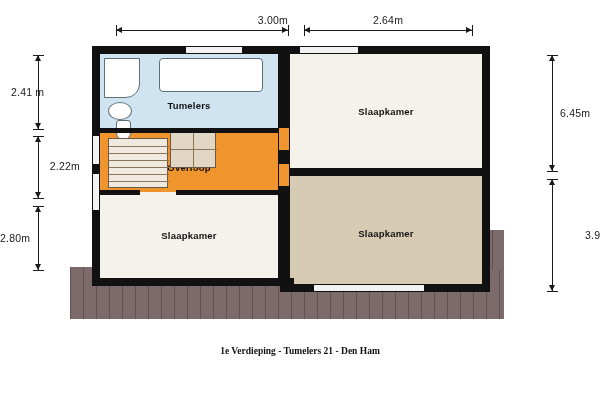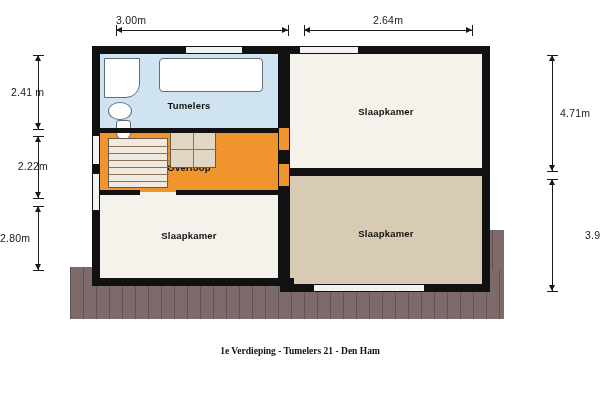--- a/index.html
+++ b/index.html
@@ -145,56 +145,56 @@
 </head>
 <body>
 
 <div id="stage">
 
   <div class="hline" style="left:116px; top:30px; width:172px;"></div>
   <div class="arw left" style="left:116px; top:26.5px;"></div>
   <div class="arw right" style="left:282px; top:26.5px;"></div>
   <div class="tick v" style="left:116px; top:25px;"></div>
   <div class="tick v" style="left:288px; top:25px;"></div>
-  <div class="dim" style="left:116px; top:14px; width:172px; text-align:left;">3.00m</div>
+  <div class="dim" style="left:116px; top:14px; width:172px; text-align:right;">3.00m</div>
 
   <div class="hline" style="left:304px; top:30px; width:168px;"></div>
   <div class="arw left" style="left:304px; top:26.5px;"></div>
   <div class="arw right" style="left:466px; top:26.5px;"></div>
   <div class="tick v" style="left:304px; top:25px;"></div>
   <div class="tick v" style="left:472px; top:25px;"></div>
   <div class="dim" style="left:304px; top:14px; width:168px; text-align:center;">2.64m</div>
 
   <div class="vline" style="left:38px; top:55px; height:74px;"></div>
   <div class="arw up" style="left:34.5px; top:55px;"></div>
   <div class="arw down" style="left:34.5px; top:123px;"></div>
   <div class="tick h" style="left:33px; top:55px;"></div>
   <div class="tick h" style="left:33px; top:129px;"></div>
   <div class="dim left" style="left:11px; top:86px; width:28px;">2.41 m</div>
 
   <div class="vline" style="left:38px; top:136px; height:62px;"></div>
   <div class="arw up" style="left:34.5px; top:136px;"></div>
   <div class="arw down" style="left:34.5px; top:192px;"></div>
   <div class="tick h" style="left:33px; top:136px;"></div>
   <div class="tick h" style="left:33px; top:198px;"></div>
-  <div class="dim left" style="left:12px; top:160px; width:36px;">2.22m</div>
+  <div class="dim left" style="left:0px; top:160px; width:36px;padding-left:44px;">2.22m</div>
 
   <div class="vline" style="left:38px; top:206px; height:64px;"></div>
   <div class="arw up" style="left:34.5px; top:206px;"></div>
   <div class="arw down" style="left:34.5px; top:264px;"></div>
   <div class="tick h" style="left:33px; top:206px;"></div>
   <div class="tick h" style="left:33px; top:270px;"></div>
   <div class="dim left" style="left:0px; top:232px; width:28px;">2.80m</div>
 
   <div class="vline" style="left:552px; top:55px; height:116px;"></div>
   <div class="arw up" style="left:548.5px; top:55px;"></div>
   <div class="arw down" style="left:548.5px; top:165px;"></div>
   <div class="tick h" style="left:547px; top:55px;"></div>
   <div class="tick h" style="left:547px; top:171px;"></div>
-  <div class="dim" style="left:560px; top:107px;">4.71m</div>
+  <div class="dim" style="left:560px; top:107px;">6.45m</div>
 
   <div class="vline" style="left:552px; top:179px; height:112px;"></div>
   <div class="arw up" style="left:548.5px; top:179px;"></div>
   <div class="arw down" style="left:548.5px; top:285px;"></div>
   <div class="tick h" style="left:547px; top:179px;"></div>
   <div class="tick h" style="left:547px; top:291px;"></div>
   <div class="dim" style="left:585px; top:229px;">3.94m</div>
 
   <div id="plan">
 

